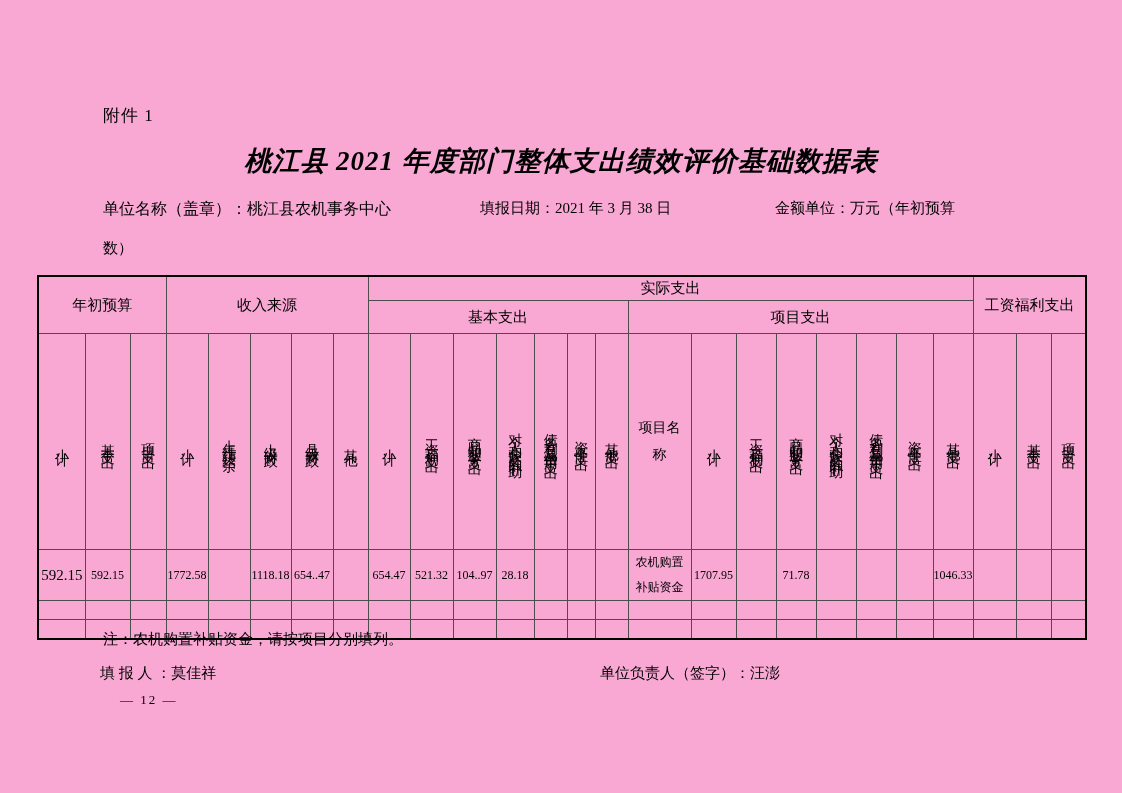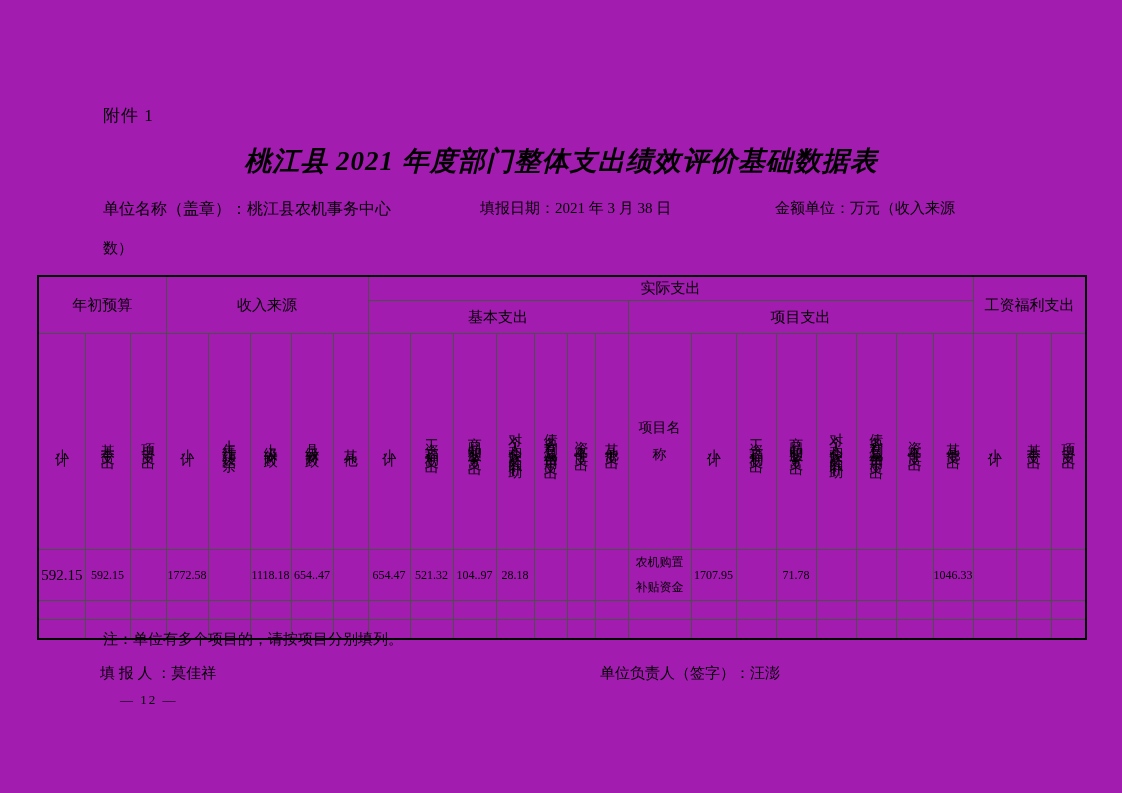--- a/index.html
+++ b/index.html
@@ -1,19 +1,19 @@
 <!DOCTYPE html>
 <html><head>
 <meta charset="utf-8">
 <style>
   html,body{margin:0;padding:0;background:#e8e8e8;}
   .page{
     position:relative;
     width:1122px;height:793px;
-    background:#a21caf;
+    background:#f9a8d4;
     font-family:"Liberation Serif","DejaVu Serif",serif;
     color:#000;
     overflow:hidden;
     margin:0 auto;
   }
   .attachment{position:absolute;left:103px;top:104px;font-size:17px;letter-spacing:1px;}
   .doc-title{
     position:absolute;left:0;top:143px;width:1122px;
     text-align:center;font-size:27px;font-weight:bold;letter-spacing:1px;font-style:italic;
   }
@@ -61,21 +61,21 @@
 <body>
 
 <div class="page">
 
   <div class="attachment">附件 1</div>
 
   <div class="doc-title">桃江县 2021 年度部门整体支出绩效评价基础数据表</div>
 
   <div class="meta-unit">单位名称（盖章）：桃江县农机事务中心</div>
   <div class="meta-date">填报日期：2021 年 3 月 38 日</div>
-  <div class="meta-amount">金额单位：万元（收入来源</div>
+  <div class="meta-amount">金额单位：万元（年初预算</div>
   <div class="meta-wrap">数）</div>
 
   <table class="main">
     <colgroup>
       <col style="width:47px">
         <col style="width:45px">
         <col style="width:36px">
       <col style="width:42px">
         <col style="width:42px">
         <col style="width:41px">
@@ -221,18 +221,18 @@
           <td></td>
           <td></td>
           <td></td>
           <td></td>
           <td></td>
           <td></td>
         </tr>
       </tbody>
   </table>
 
-  <div class="note">注：单位有多个项目的，请按项目分别填列。</div>
+  <div class="note">注：农机购置补贴资金，请按项目分别填列。</div>
   <div class="filler">填 报 人 ：莫佳祥</div>
   <div class="responsible">单位负责人（签字）：汪澎</div>
   <div class="page-num">— 12 —</div>
 
 </div>
 
 </body></html>

